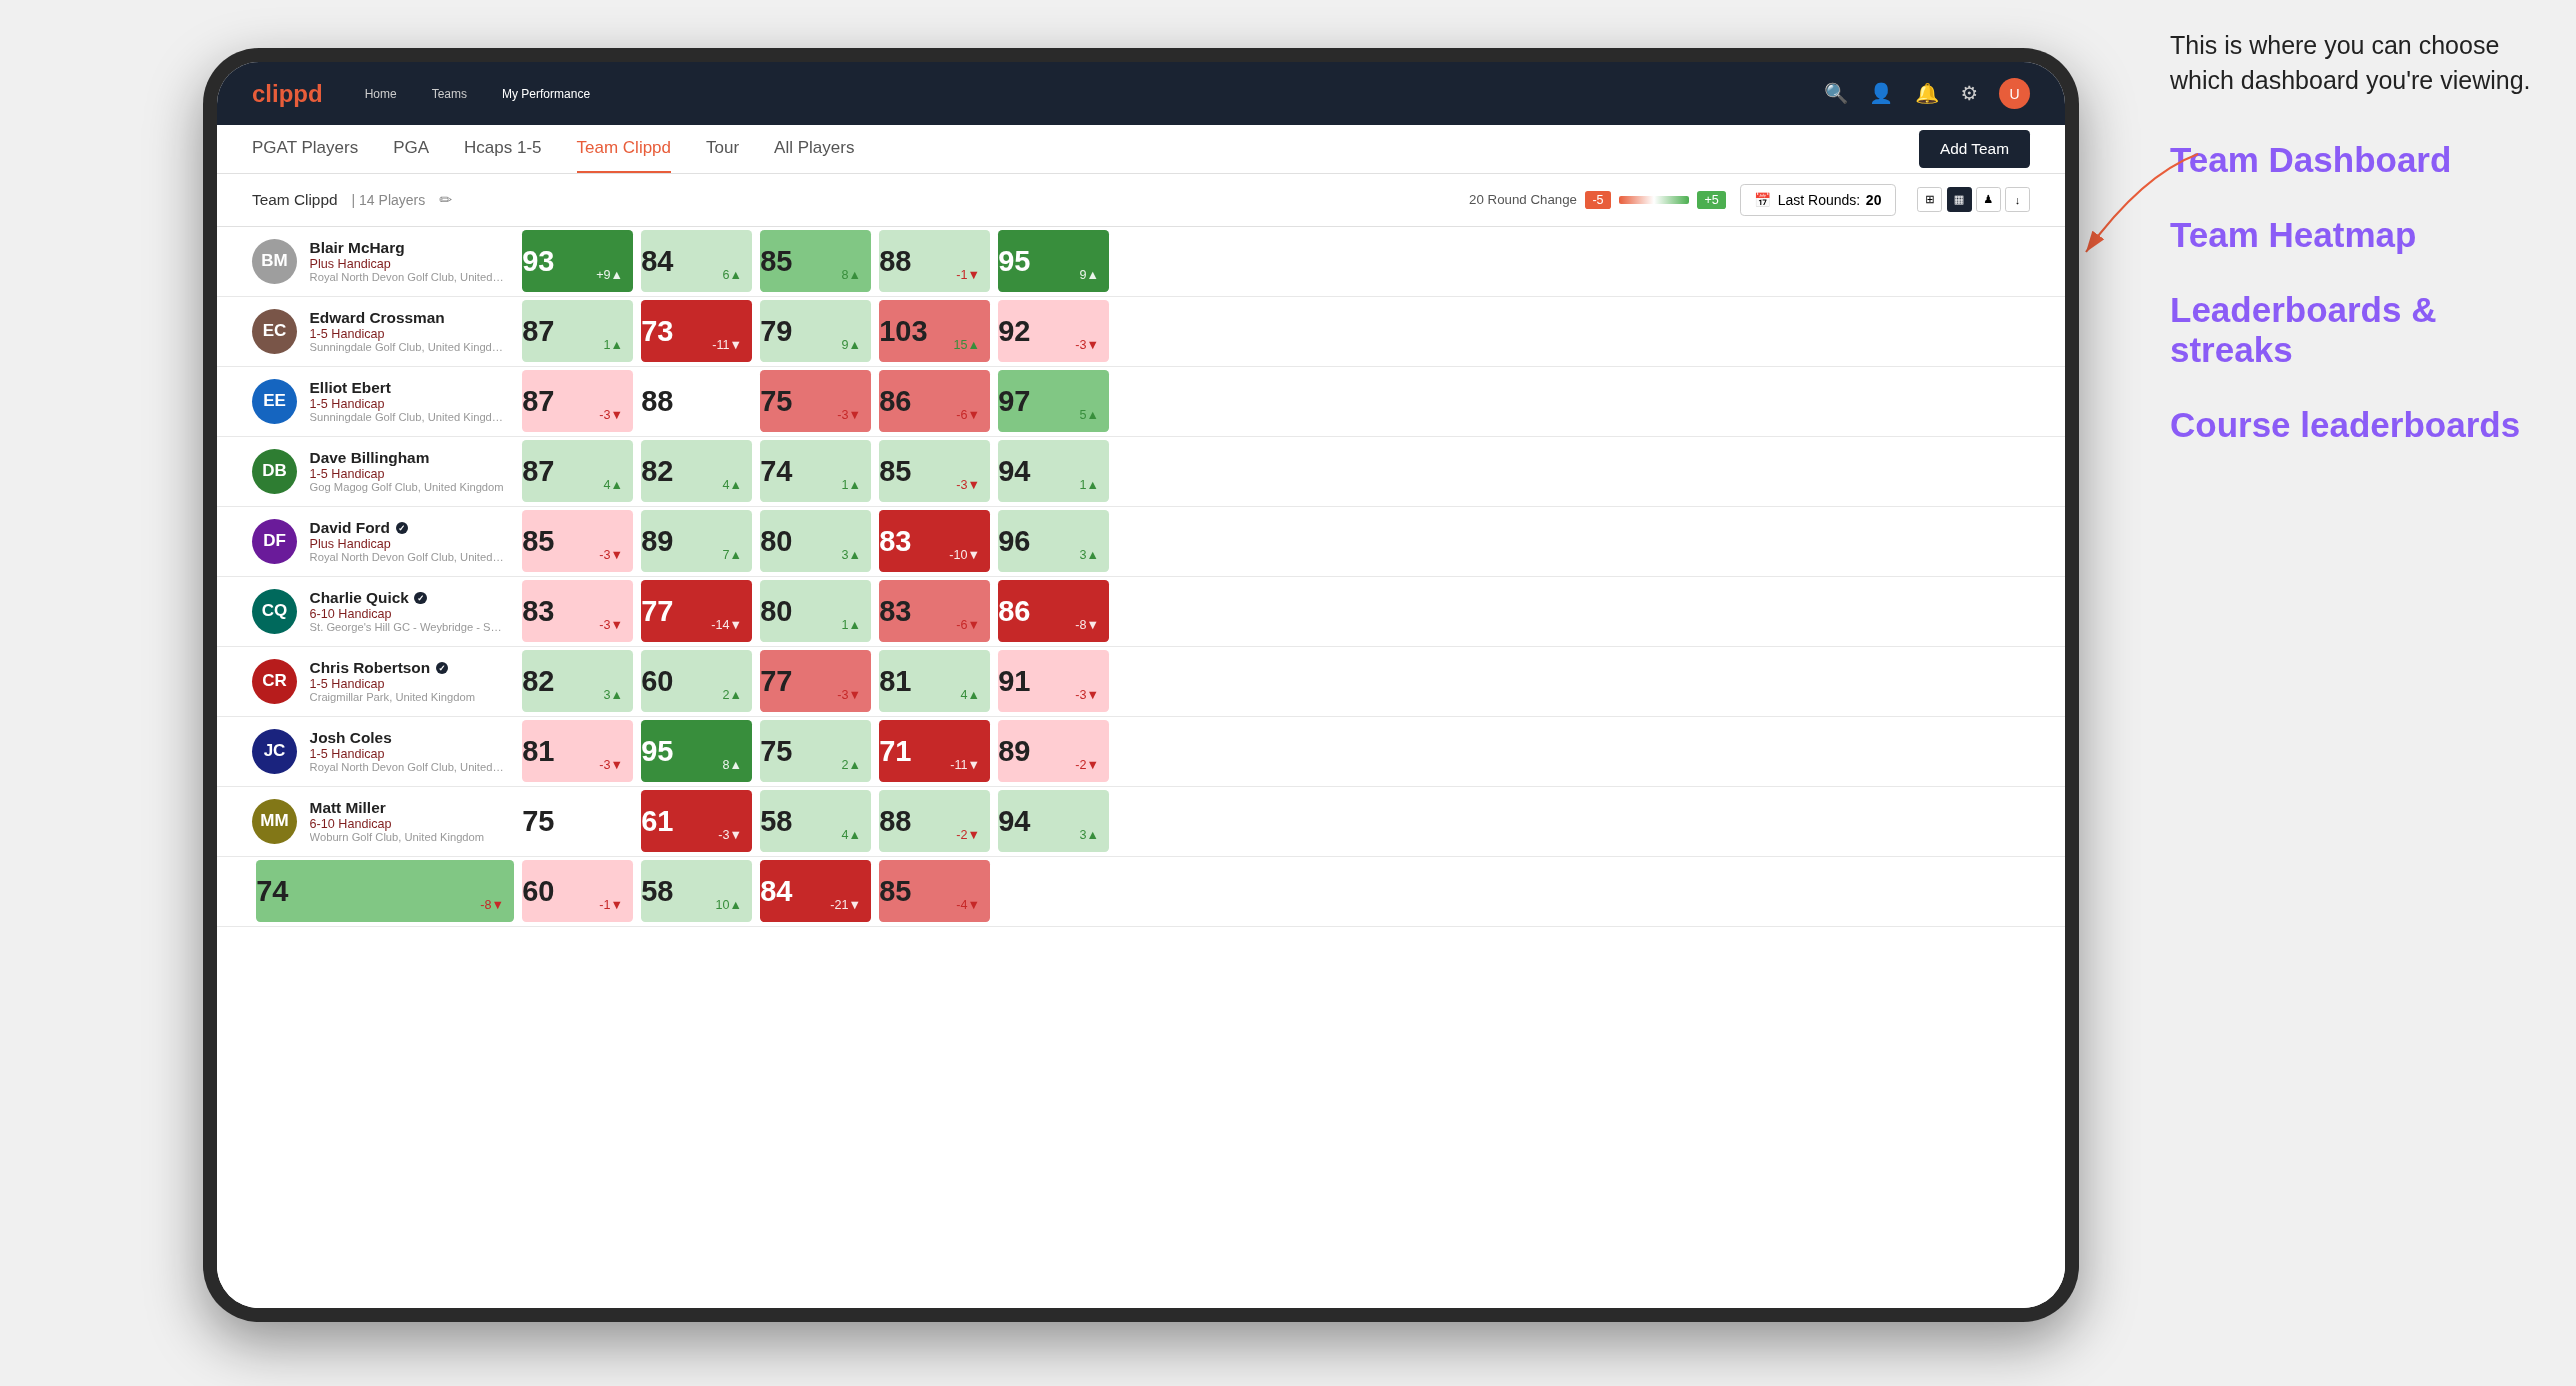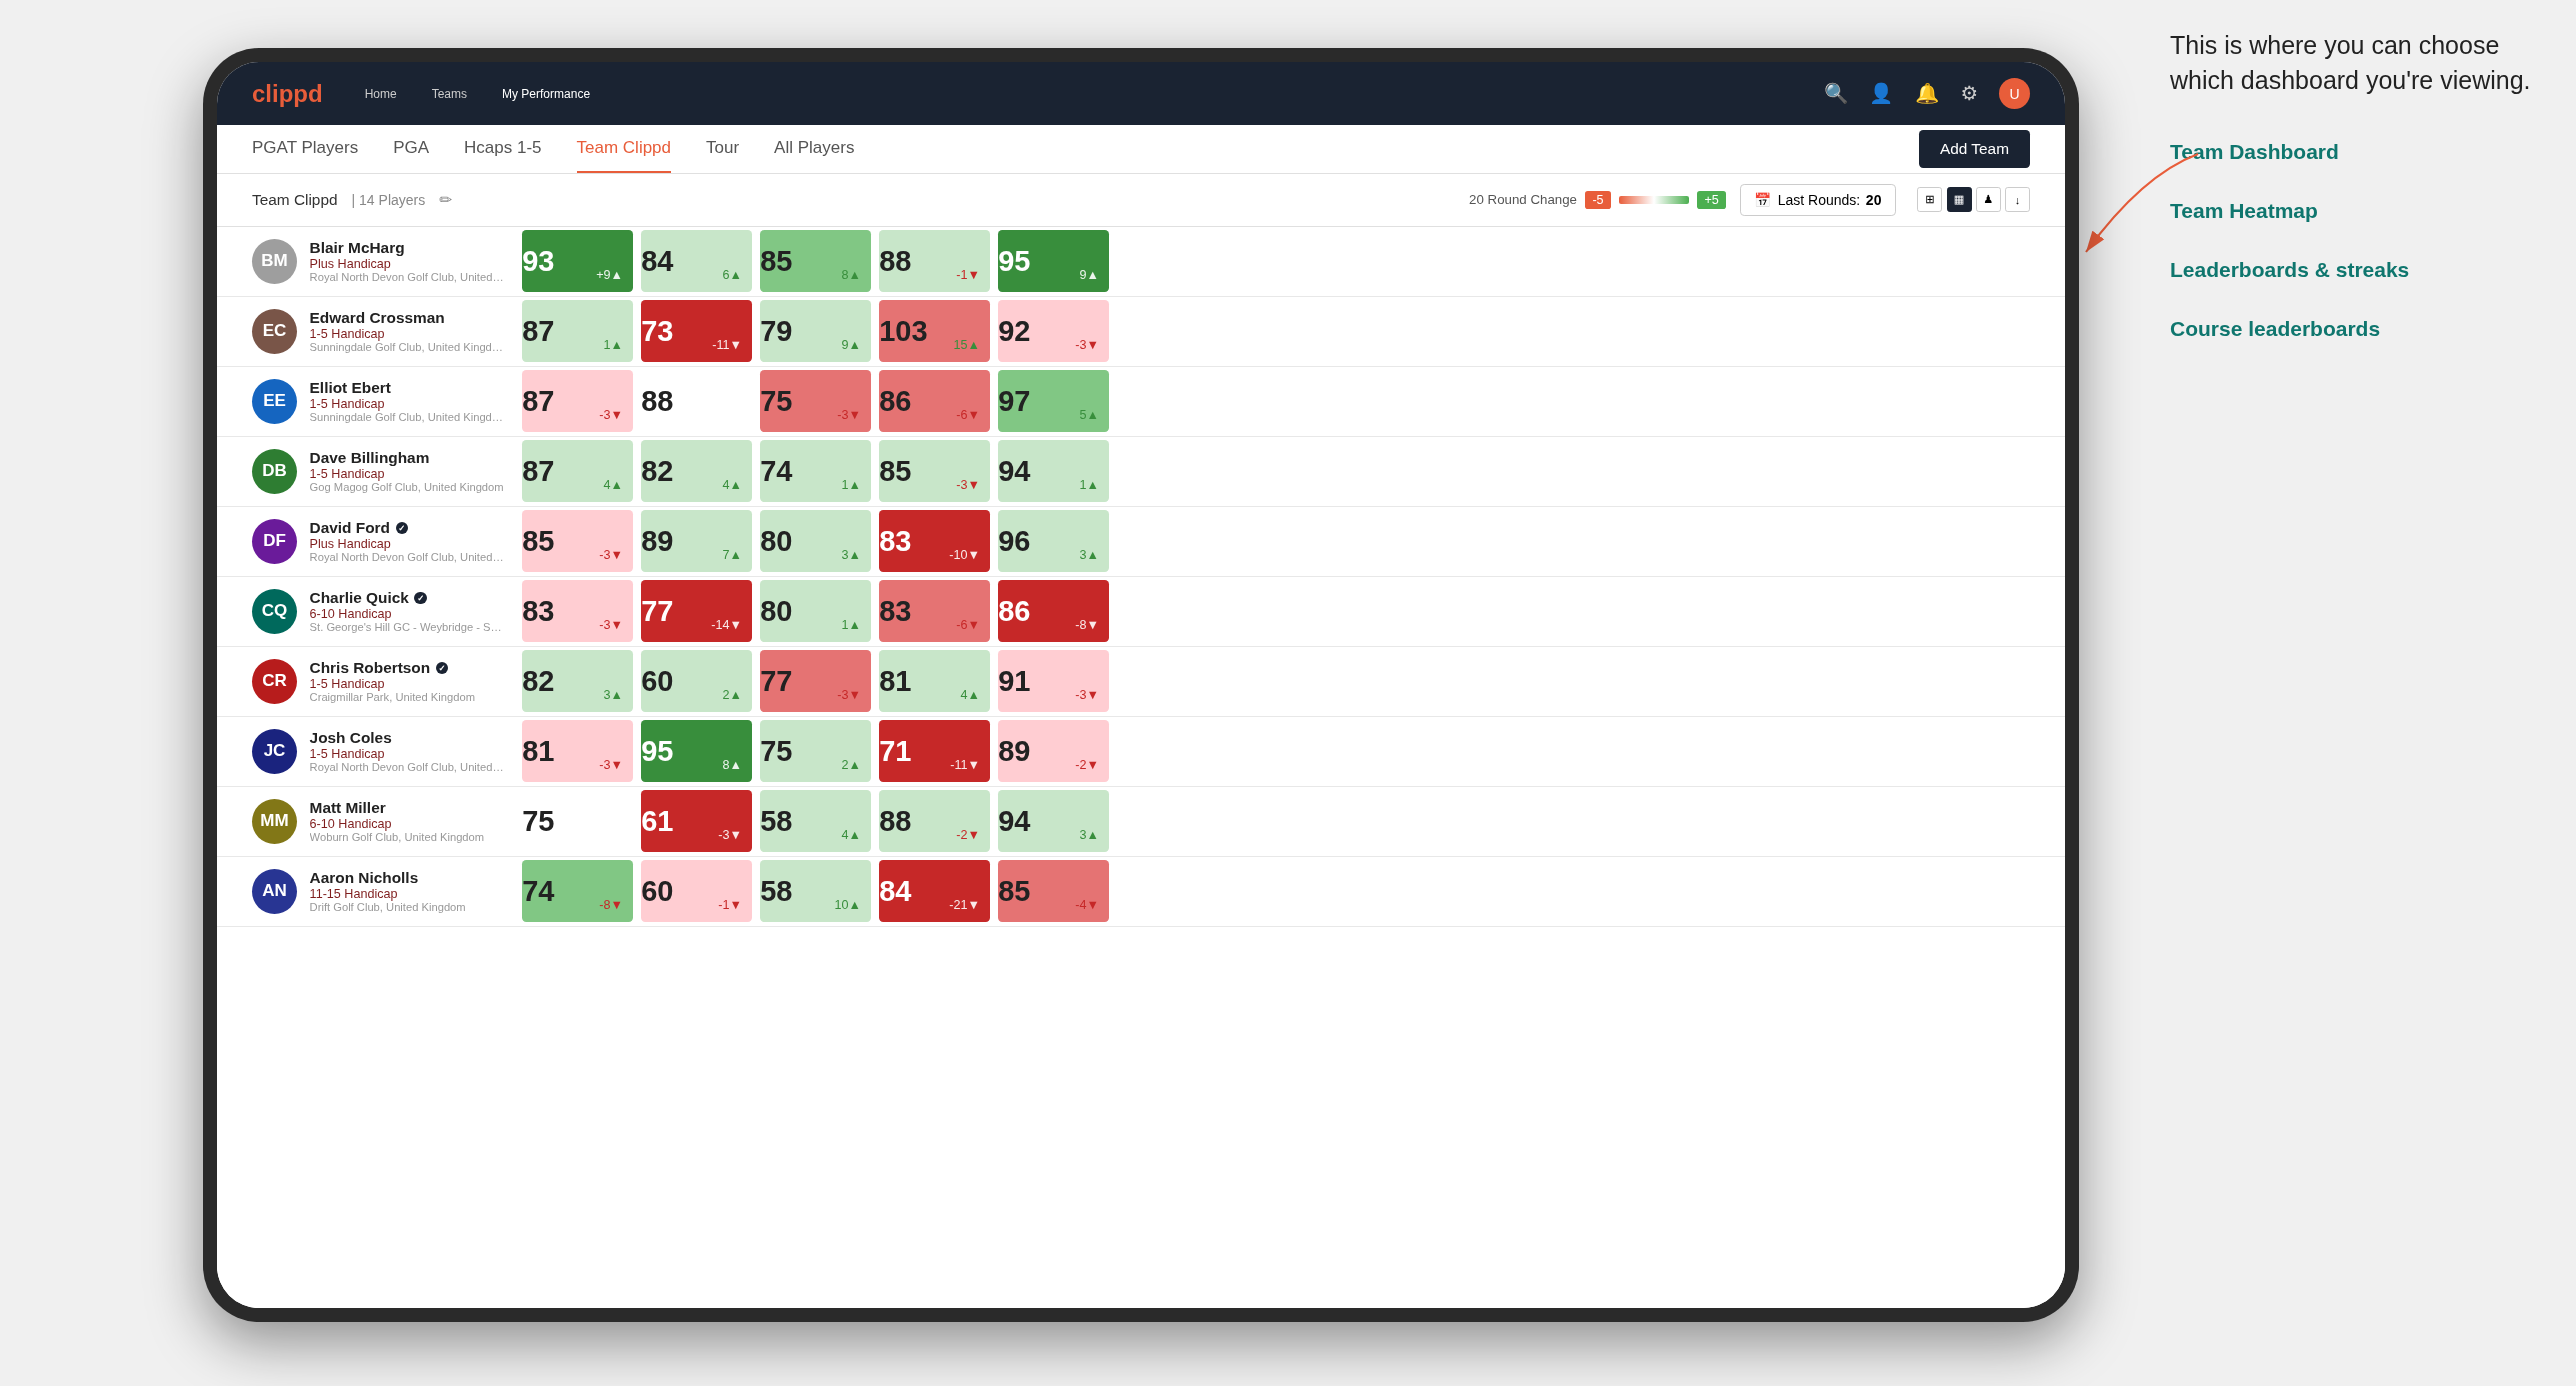--- a/index.html
+++ b/index.html
@@ -22,23 +22,23 @@
     .annotation-callout {
       font-size: 25px;
       color: #222;
       line-height: 1.4;
       margin-bottom: 42px;
     }
     .annotation-items {
       margin-top: 14px;
     }
     .annotation-item {
-      font-size: 21px;
+      font-size: 35px;
       font-weight: 600;
-      color: #0f766e;
+      color: #8b5cf6;
       margin-bottom: 35px;
     }
 
     
     .arrow-svg {
       position: absolute;
       right: 364px;
       top: 140px;
       width: 210px;
       height: 140px;
@@ -733,28 +733,20 @@
             <div class="score-cell cell-green-light">
               <span class="score-number">88</span>
               <span class="score-change down">-2▼</span>
             </div>
             <div class="score-cell cell-green-light">
               <span class="score-number">94</span>
               <span class="score-change up">3▲</span>
             </div>
           </div>
           <div class="player-row">
-            <div class="player-info">
-              <div class="player-avatar av-indigo">AN</div>
-              <div class="player-details">
-                <div class="player-name">Aaron Nicholls</div>
-                <div class="player-hcap">11-15 Handicap</div>
-                <div class="player-club">Drift Golf Club, United Kingdom</div>
-              </div>
-            </div>
             <div class="score-cell cell-green-mid">
               <span class="score-number">74</span>
               <span class="score-change down">-8▼</span>
             </div>
             <div class="score-cell cell-red-light">
               <span class="score-number">60</span>
               <span class="score-change down">-1▼</span>
             </div>
             <div class="score-cell cell-green-light">
               <span class="score-number">58</span>

